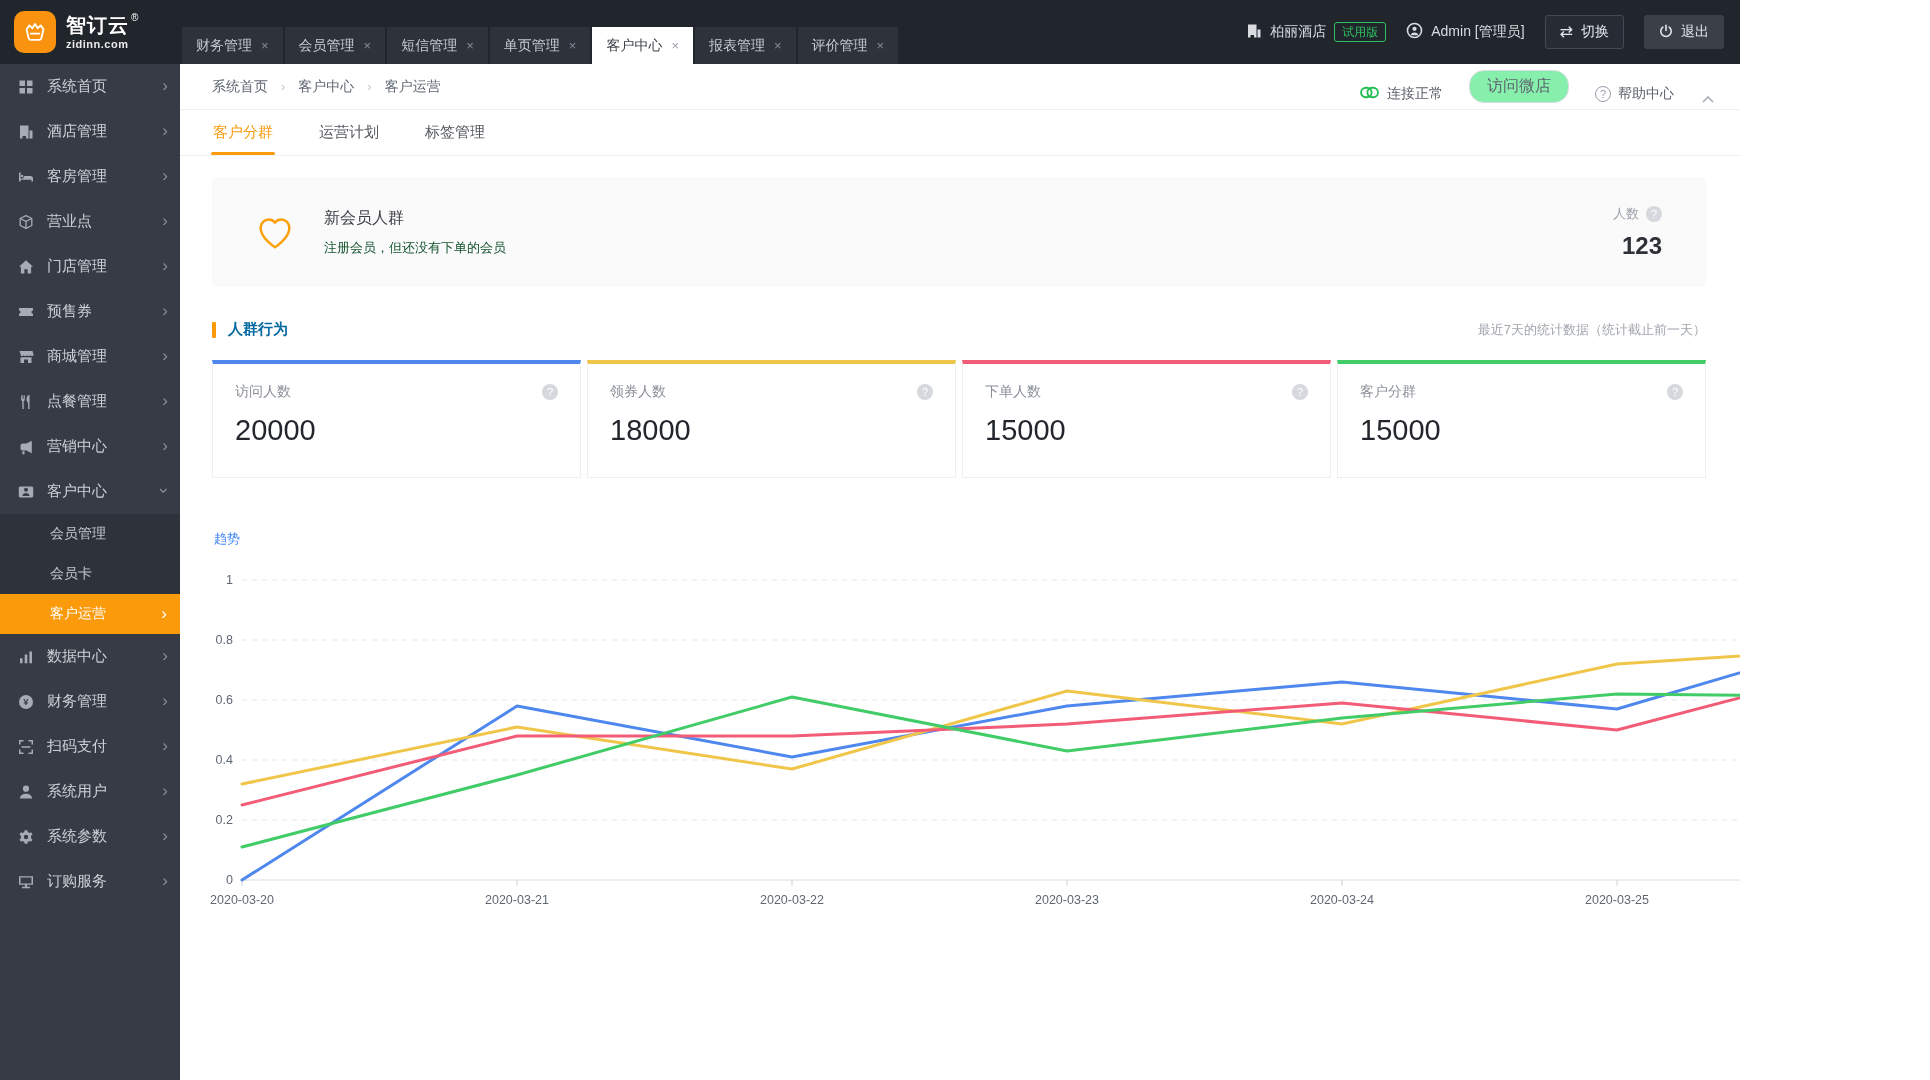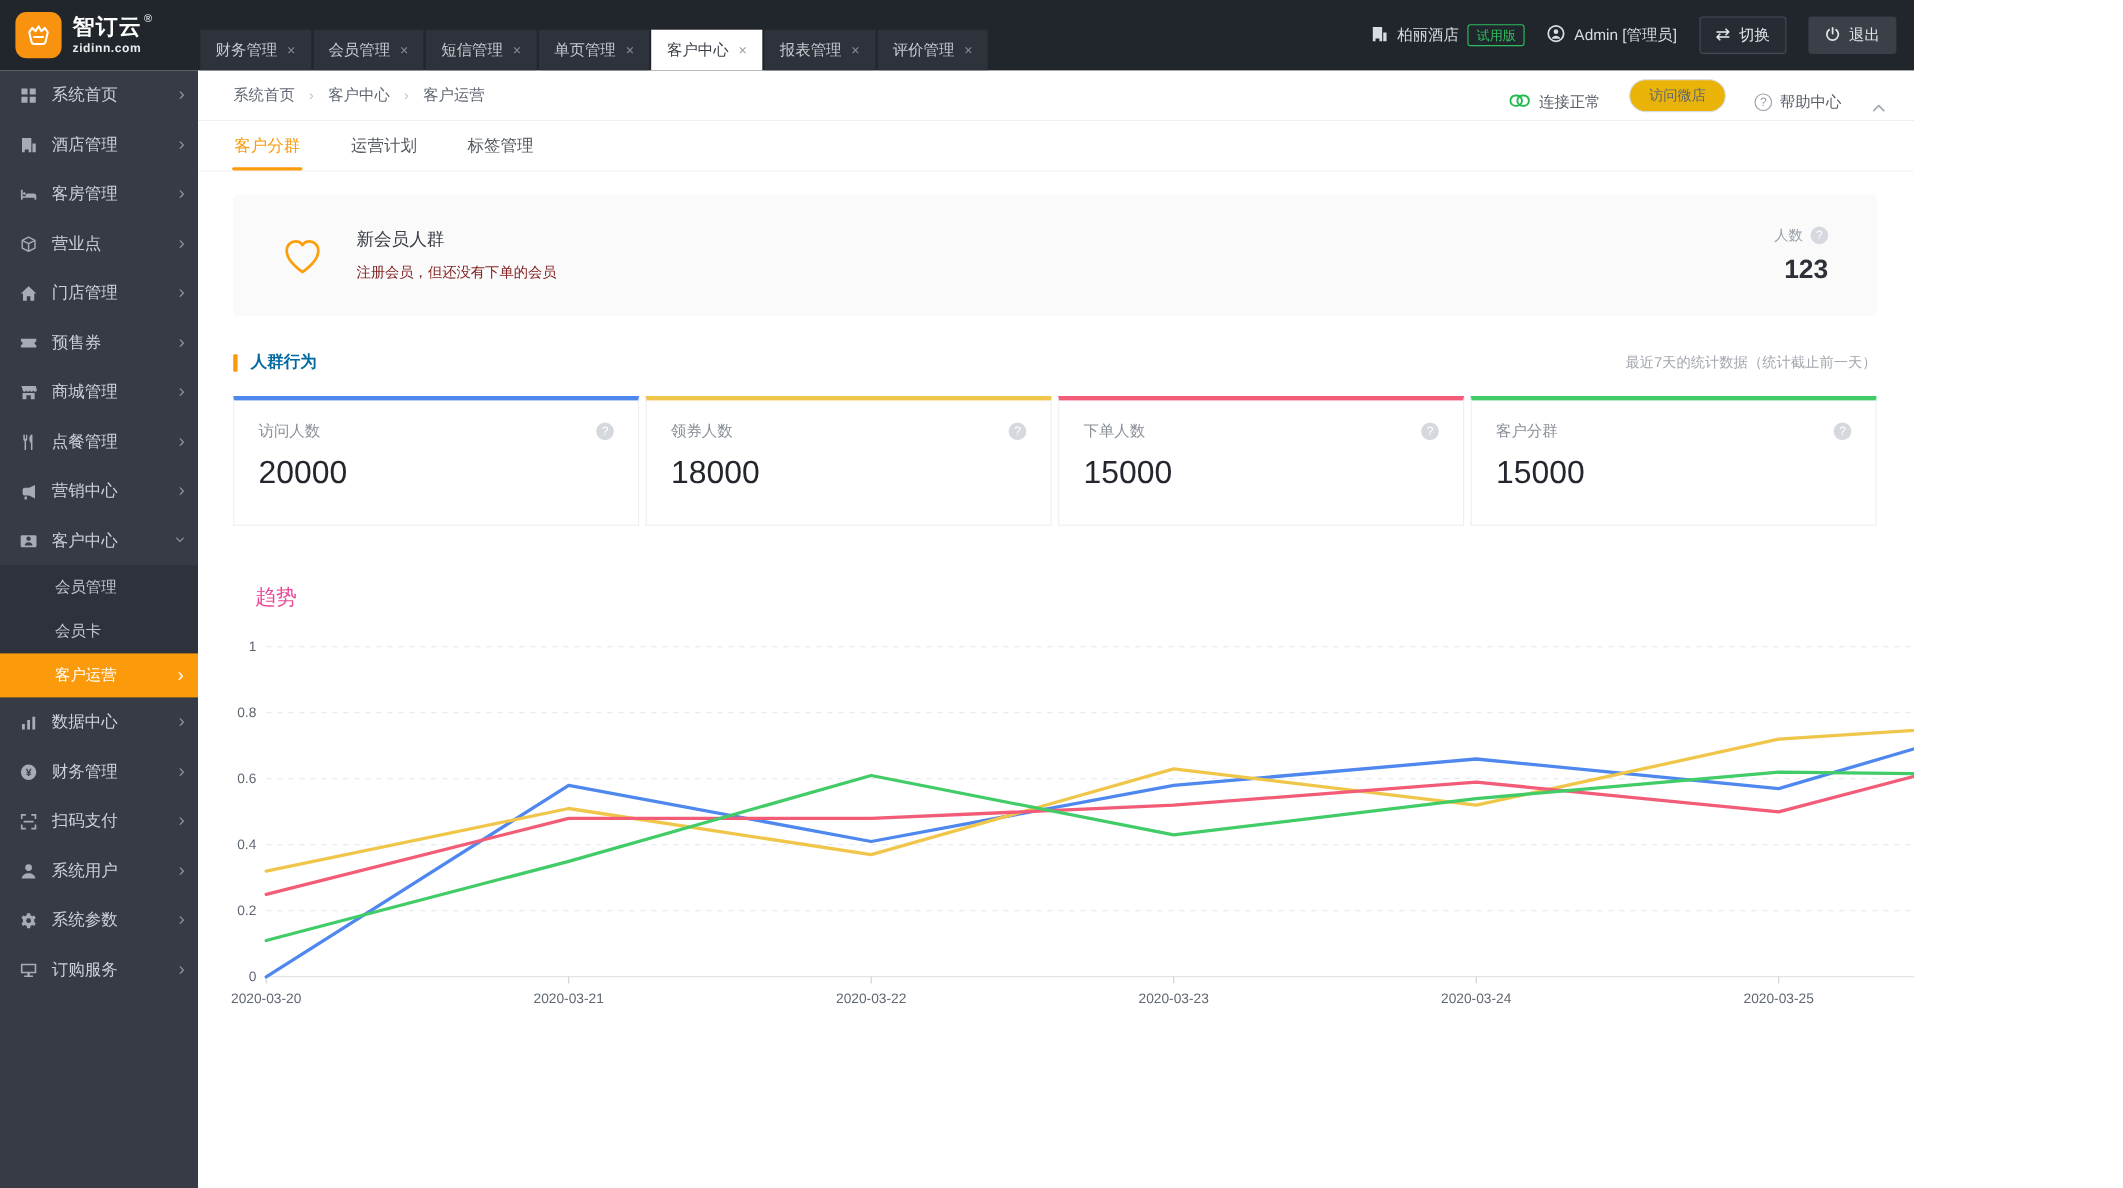--- a/index.html
+++ b/index.html
@@ -51,61 +51,61 @@
 
   
   .crumb-bar{position:absolute;left:180px;top:64px;right:0;height:46px;background:#fff;
     border-bottom:1px solid #ECEEF2;display:flex;align-items:center;justify-content:space-between;
     padding:0 26px 0 32px}
   .crumbs{display:flex;align-items:center;gap:13px;font-size:14px;color:#5F6772}
   .crumb{cursor:pointer}
   .crumb-sep{color:#C0C4CC;font-size:13px}
   .cb-right{display:flex;align-items:flex-end;gap:26px;font-size:14px;color:#5A6069}
   .link-ok{display:flex;align-items:center;gap:8px}
-  .pill-btn{border:1px solid #D9DDE3;border-radius:15px;padding:5px 17px;color:#5F6670;font-size:13px;cursor:pointer;background:#eab308}
+  .pill-btn{border:1px solid #D9DDE3;border-radius:15px;padding:5px 17px;color:#5F6670;font-size:16px;cursor:pointer;background:#86efac}
   .help-grp{display:flex;align-items:center;gap:7px;cursor:pointer}
   .qoutline{width:16px;height:16px;border:1px solid #989EA8;border-radius:50%;color:#989EA8;
     font-size:11px;display:inline-flex;align-items:center;justify-content:center}
   .caret{display:inline-flex;margin-left:2px;cursor:pointer}
 
   
   .subtabs{position:absolute;left:180px;top:110px;right:0;height:46px;background:#fff;
     border-bottom:1px solid #EEF0F3;display:flex;gap:46px;padding-left:33px;align-items:stretch}
   .subtab{display:flex;align-items:center;font-size:15px;color:#53575E;position:relative;cursor:pointer}
   .subtab.active{color:#FB9B0C}
   .subtab.active::after{content:'';position:absolute;left:-2px;right:-2px;bottom:0;height:3px;background:#FB9B0C;border-radius:2px}
 
   
   .main{position:absolute;left:180px;top:156px;right:0;bottom:0;background:#fff;
     padding:21px 34px 0 32px;overflow:hidden}
 
   .segment-card{background:#FAFAFB;border-radius:4px;height:110px;display:flex;align-items:center;
     padding:0 44px 0 40px}
   .seg-text{margin-left:26px;flex:1}
   .seg-title{font-size:16px;font-weight:normal;color:#3B3F46}
-  .seg-desc{font-size:13px;color:#7f1d1d;margin-top:10px}
+  .seg-desc{font-size:13px;color:#14532d;margin-top:10px}
   .seg-right{text-align:right}
   .seg-count-row{display:flex;align-items:center;justify-content:flex-end;gap:7px;font-size:13px;color:#9AA0A8}
   .qmark{width:16px;height:16px;border-radius:50%;background:#D5D8DD;color:#fff;font-size:11px;
     display:inline-flex;align-items:center;justify-content:center;cursor:pointer}
   .seg-count{font-size:24px;color:#2E3238;margin-top:9px;font-weight:bold}
 
   .behavior-head{margin-top:33px;display:flex;align-items:center;justify-content:space-between}
   .bh-left{display:flex;align-items:center;gap:12px;font-size:15px;font-weight:bold;color:#0369a1}
   .orange-bar{width:4px;height:16px;background:#FB9B0C;border-radius:1px}
   .bh-note{font-size:13px;color:#A2A7AE}
 
   .stats{margin-top:21px;display:flex;gap:6px}
   .stat-card{flex:1;background:#fff;border:1px solid #EDEFF2;border-top-width:4px;border-top-style:solid;
     height:118px;padding:19px 22px 0}
   .stat-top{display:flex;align-items:center;justify-content:space-between;font-size:14px;color:#8A9099}
   .stat-value{font-size:29px;color:#23272D;margin-top:13px}
 
   .chart-section{margin-top:52px}
-  .chart-title{font-size:19px;color:#ec4899;margin-left:20px}
+  .chart-title{font-size:13px;color:#3b82f6;margin-left:2px}
   #trend-svg{margin-top:12px;overflow:visible;display:block}
   .ax{font-size:12.5px;fill:#5F6772}
 </style>
 </head>
 <body>
 
 <div class="app">
 
   <header class="topbar">
     <div class="logo-block">

